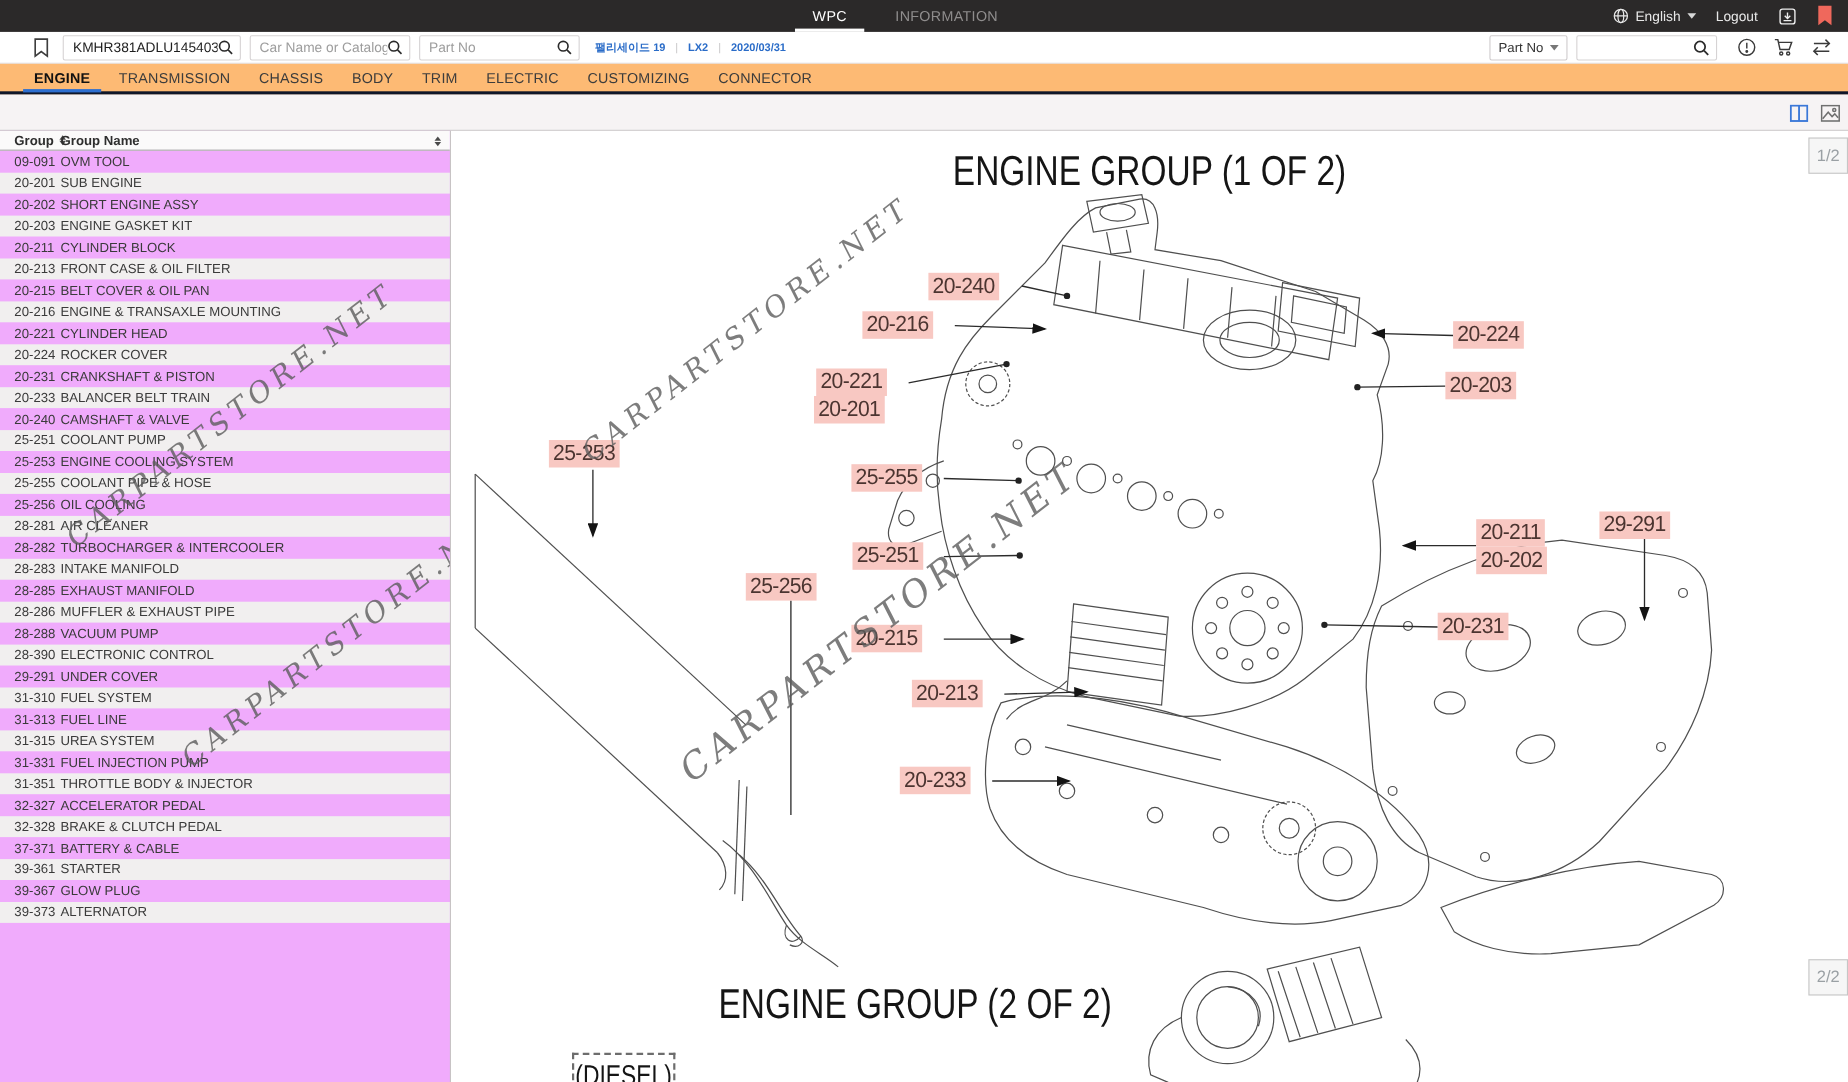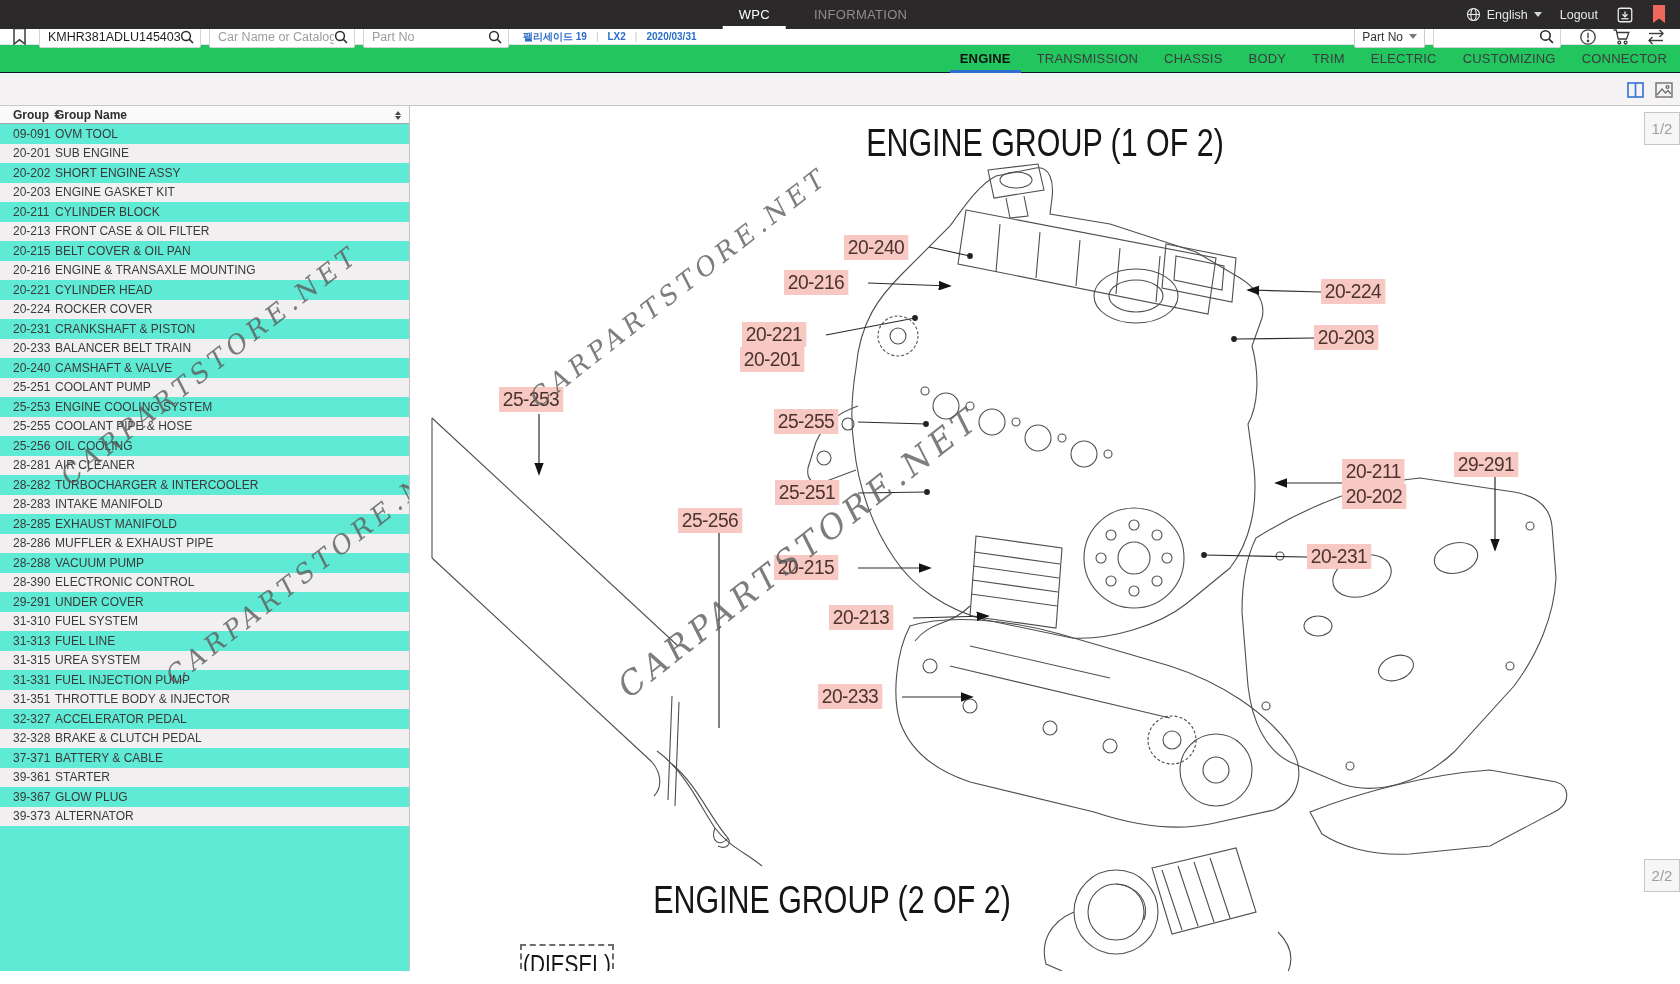--- a/index.html
+++ b/index.html
@@ -12,47 +12,47 @@
   .brand-tab { padding:0 22px; display:flex; align-items:center; font-size:13px; color:#8f8d8d; cursor:pointer; position:relative; letter-spacing:.3px; }
   .brand-tab.active { color:#fff; font-weight:normal; }
   .brand-tab.active::after { content:""; position:absolute; left:6px; right:6px; bottom:0; height:3px; background:#fff; }
   .topbar-right { position:absolute; right:0; top:0; height:100%; display:flex; align-items:center; gap:18px; padding-right:14px; }
   .lang-box { display:flex; align-items:center; gap:6px; font-size:12.5px; color:#e8e8e8; cursor:pointer; }
   .caret-down { width:0; height:0; border-left:4px solid transparent; border-right:4px solid transparent; border-top:5px solid #d8d8d8; }
   .logout { font-size:12.5px; color:#e8e8e8; cursor:pointer; }
   .icon-btn { display:flex; align-items:center; justify-content:center; cursor:pointer; }
 
   
-  .toolbar { height:16px; background:#fff; border-bottom:1px solid #e2dfe0; display:flex; align-items:center; padding:0 14px 0 12px; gap:8px; }
+  .toolbar { height:29px; background:#fff; border-bottom:1px solid #e2dfe0; display:flex; align-items:center; padding:0 14px 0 30px; gap:8px; }
   .bm-outline { margin-right:4px; }
   .search-box { display:flex; align-items:center; border:1px solid #d6d3d4; border-radius:2px; background:#fff; height:23px; padding:0 6px 0 8px; }
   .search-box input { border:none; outline:none; font-size:12.5px; color:#1f1f1f; width:100%; font-family:inherit; background:transparent; }
   .search-box input::placeholder { color:#9d9d9d; }
   .sb-vin { width:162px; } .sb-car { width:146px; } .sb-part { width:146px; }
   .veh-info { display:flex; align-items:center; gap:9px; margin-left:6px; font-size:10px; font-weight:bold; color:#2a6cc8; white-space:nowrap; }
   .veh-sep { color:#c8c6c7; font-weight:normal; }
   .toolbar-spacer { flex:1; }
   .mini-select { display:flex; align-items:center; gap:6px; border:1px solid #cfcccd; border-radius:2px; height:23px; padding:0 7px; font-size:12px; color:#333; cursor:pointer; background:#fff; }
   .mini-select .caret-down { border-top-color:#777; }
   .sb-right { width:128px; }
   .tb-icons { display:flex; align-items:center; gap:15px; margin-left:10px; }
 
   
-  .navrow { height:28px; background:#22c55e; border-bottom:1px solid #0f172a; display:flex; align-items:stretch; padding-left:18px;justify-content:flex-end; }
+  .navrow { height:28px; background:#fdba74; border-bottom:3px solid #0f172a; display:flex; align-items:stretch; padding-left:18px; }
   .nav-tab { display:flex; align-items:center; padding:0 13px; font-size:13px; color:#3c3c3c; cursor:pointer; position:relative; letter-spacing:.2px; }
   .nav-tab.active { font-weight:bold; color:#111; }
   .nav-tab.active::after { content:""; position:absolute; left:3px; right:3px; bottom:-1px; height:3px; background:#2e6fd0; }
 
   
   .content-strip { height:33px; background:#f6f3f4; border-bottom:1px solid #c9c5c6; position:relative; }
   .strip-icons { position:absolute; right:7px; bottom:7px; display:flex; gap:11px; }
 
   
   .content { display:flex; height:865px; background:#f6f3f4; position:relative; }
-  .sidebar { width:410px; background:#5eead4; position:relative; overflow:hidden; border-right:1px solid #c7c3c4; }
+  .sidebar { width:410px; background:#f0abfc; position:relative; overflow:hidden; border-right:1px solid #c7c3c4; }
   .grp-header { display:flex; height:18px; align-items:center; font-size:12px; font-weight:bold; color:#2e2e2e; border-bottom:1px solid #a9a6a7; background:#fbfafa; position:relative; }
   .grp-header .c1 { padding-left:13px; width:55px; display:flex; align-items:center; gap:5px; cursor:pointer; }
   .grp-header .c2 { flex:1; display:flex; align-items:center; cursor:pointer; }
   .sort-glyph { display:inline-flex; flex-direction:column; gap:1px; }
   .sort-glyph i { width:0; height:0; border-left:3.5px solid transparent; border-right:3.5px solid transparent; display:block; }
   .sort-glyph .up { border-bottom:4px solid #4a4a4a; }
   .sort-glyph .dn { border-top:4px solid #4a4a4a; }
   .sort-right { position:absolute; right:8px; top:5px; }
   .grp-row { display:flex; height:19.5px; align-items:center; font-size:12px; color:#3a3a3a; cursor:pointer;justify-content:flex-end; }
   .grp-row:nth-child(even) { background:#f1efef; }

